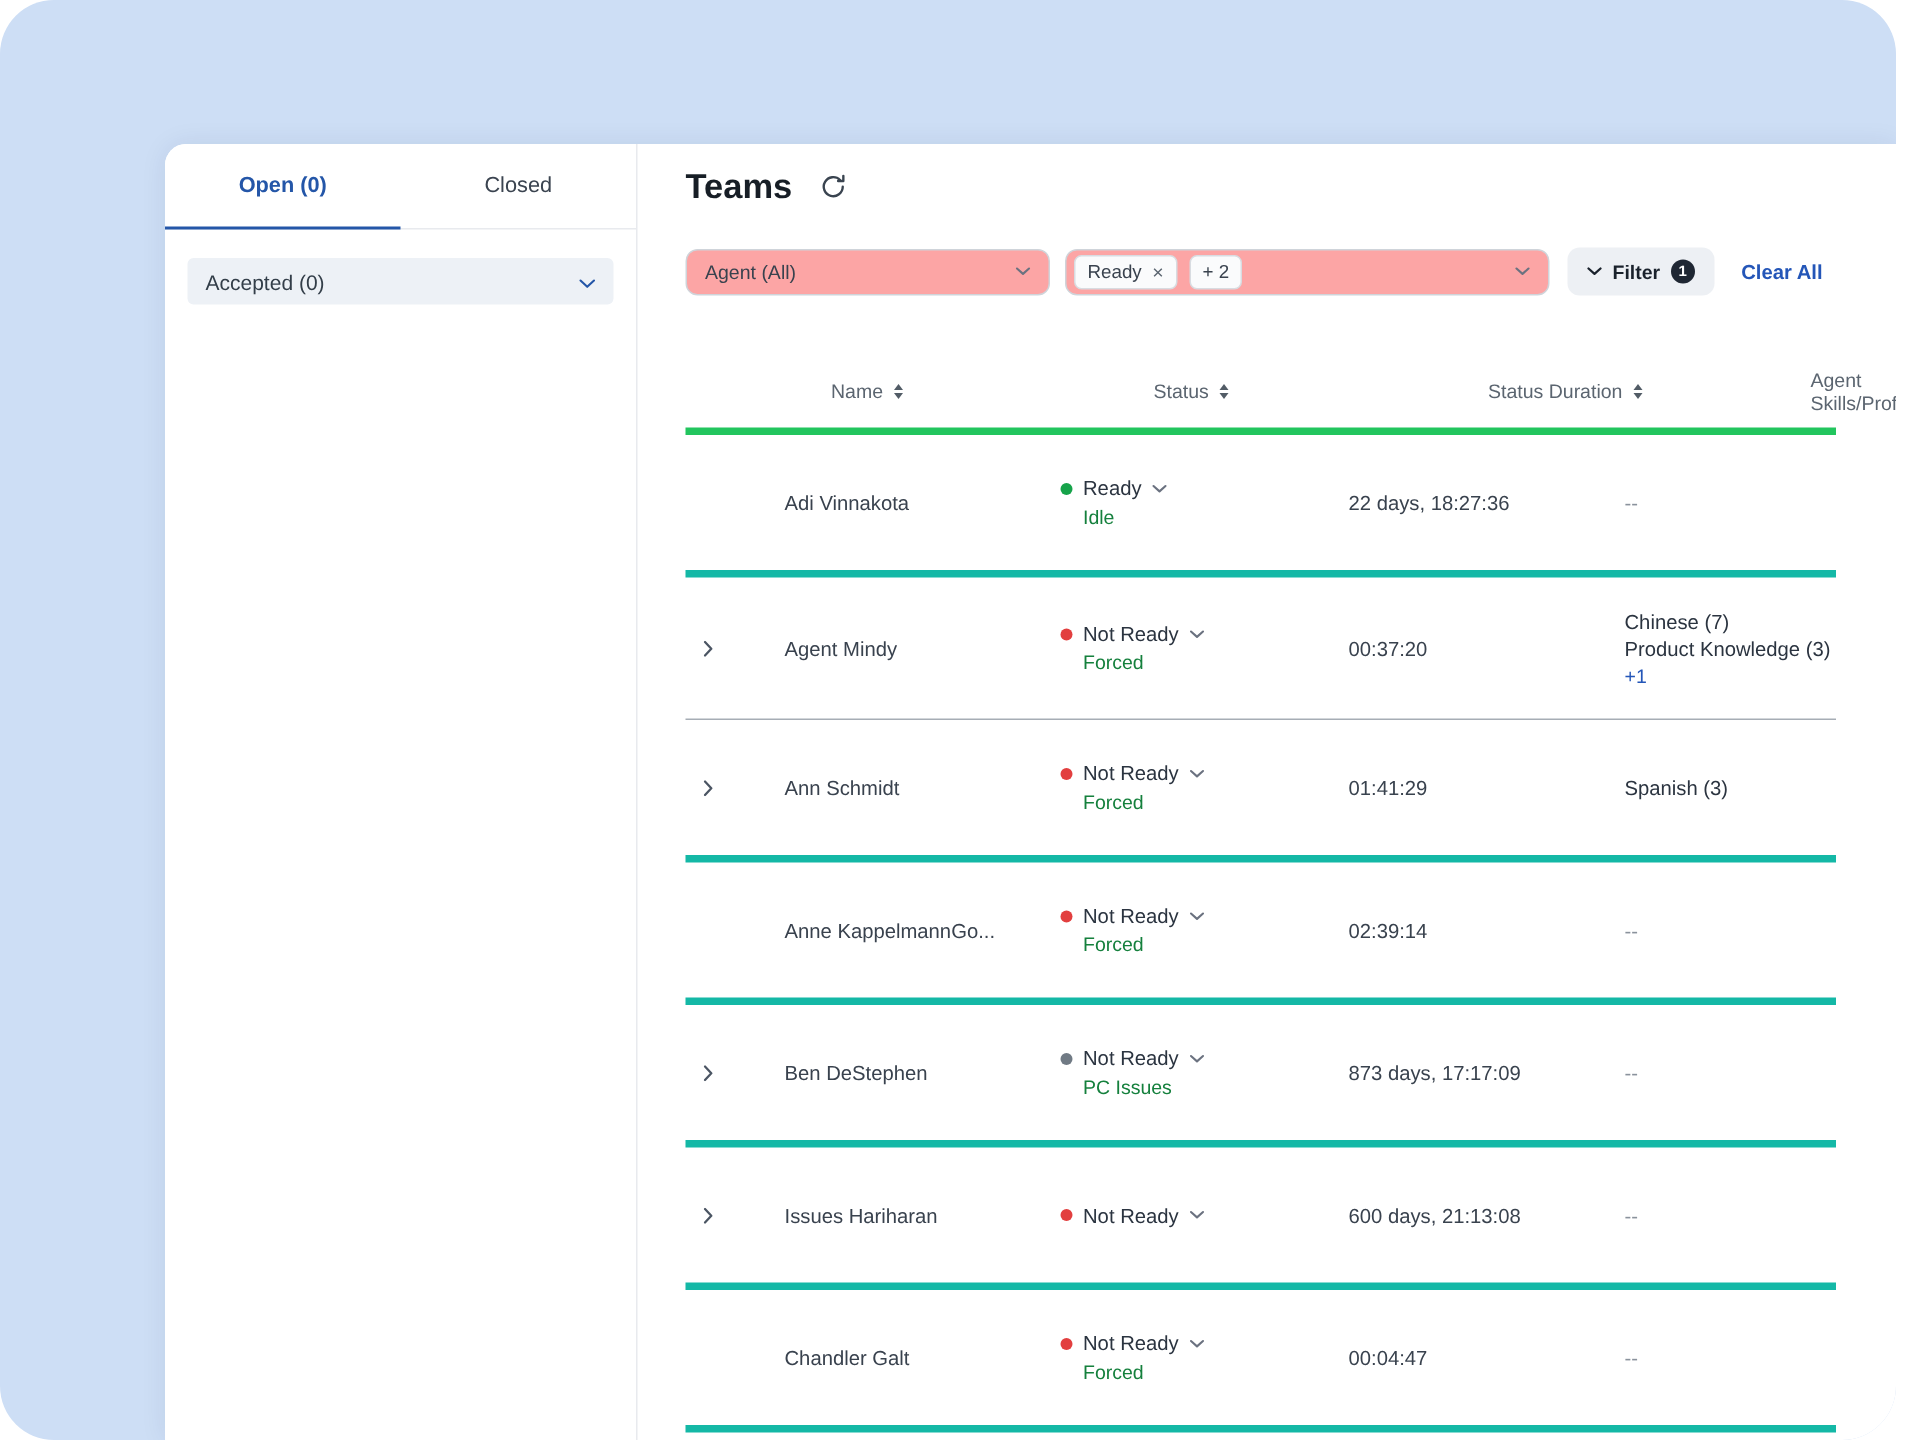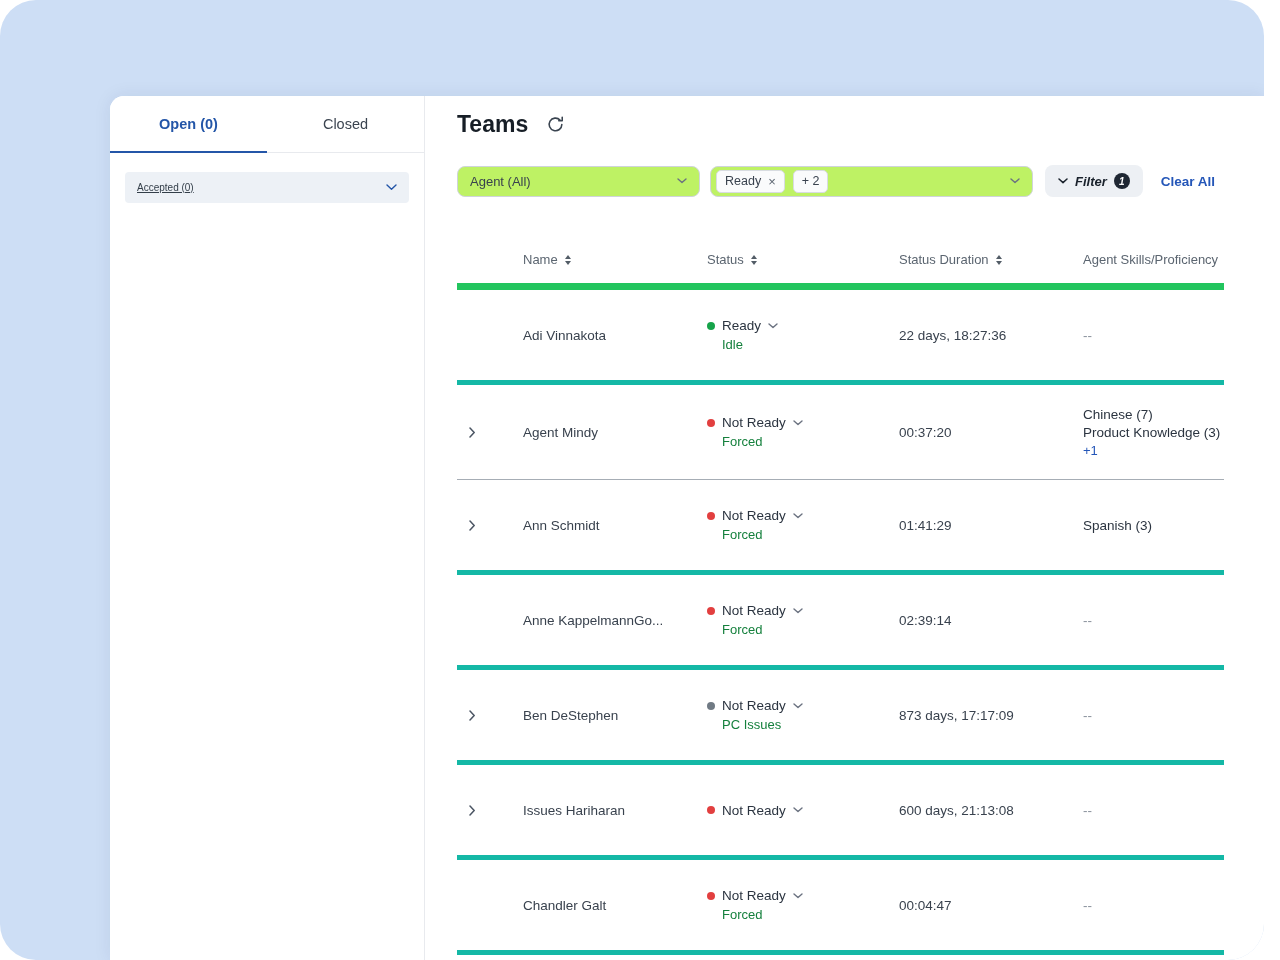--- a/index.html
+++ b/index.html
@@ -9,45 +9,45 @@
   .canvas { position:relative; width:1264px; height:960px; background:#cddef5; border-radius:36px; overflow:hidden; }
 
   .card { position:absolute; left:110px; top:96px; right:0; bottom:0; background:#ffffff; border-top-left-radius:14px; display:flex; box-shadow:0 0 18px rgba(20,40,80,0.08); overflow:hidden; }
 
   
   .left-panel { width:315px; flex:0 0 315px; border-right:1px solid #e8eaee; background:#fff; }
   .tabs { display:flex; height:57px; border-bottom:1px solid #e8eaee; }
   .tab { flex:1; display:flex; align-items:center; justify-content:center; font-size:14.5px; color:#3b4450; cursor:pointer; position:relative; }
   .tab.active { color:#2456a8; font-weight:700; }
   .tab.active::after { content:""; position:absolute; left:0; right:0; bottom:-1px; height:2px; background:#2456a8; }
-  .accordion { margin:19px 15px; background:#edf1f6; border-radius:4px; height:31px; display:flex; align-items:center; justify-content:space-between; padding:0 12px; font-size:10px; color:#333e49; cursor:pointer;text-decoration:underline; }
+  .accordion { margin:19px 15px; background:#edf1f6; border-radius:4px; height:31px; display:flex; align-items:center; justify-content:space-between; padding:0 12px; font-size:14px; color:#333e49; cursor:pointer; }
 
   
   .main { flex:1; padding:9px 40px 0 32px; overflow:hidden; }
   .title-row { display:flex; align-items:center; gap:18px; height:38px; }
   .title-row h1 { font-size:23px; font-weight:700; color:#171e26; }
   .refresh { display:flex; align-items:center; cursor:pointer; }
 
   .filter-row { display:flex; align-items:center; margin-top:22px; }
-  .dropdown { height:31px; border:1px solid #cfd4da; border-radius:8px; display:flex; align-items:center; font-size:13px; color:#39424e; background:#bef264; cursor:pointer;text-align:right; }
+  .dropdown { height:31px; border:1px solid #cfd4da; border-radius:8px; display:flex; align-items:center; font-size:13px; color:#39424e; background:#fca5a5; cursor:pointer;text-align:right; }
   .dropdown.agent { width:243px; justify-content:space-between; padding:0 12px; margin-right:10px; }
   .dropdown.status { width:323px; padding:0 12px 0 5px; margin-right:12px; }
   .chip { display:inline-flex; align-items:center; gap:7px; border:1px solid #d8dce1; background:#fafbfc; border-radius:5px; height:23px; padding:0 8px; font-size:12.5px; color:#39424e; }
   .chip .x { color:#5b6570; font-size:13px; line-height:1; cursor:pointer; }
   .chip.more { margin-left:8px; }
   .push-right { margin-left:auto; display:flex; align-items:center; }
 
-  .filter-btn { height:32px; background:#edf0f4; border:none; border-radius:8px; display:flex; align-items:center; gap:7px; padding:0 13px; font-size:13px; font-weight:700; color:#1a222c; cursor:pointer; font-family:inherit;font-style:italic; }
+  .filter-btn { height:32px; background:#edf0f4; border:none; border-radius:8px; display:flex; align-items:center; gap:7px; padding:0 13px; font-size:13px; font-weight:700; color:#1a222c; cursor:pointer; font-family:inherit; }
   .badge { width:16px; height:16px; border-radius:50%; background:#1f2733; color:#fff; font-size:10px; font-weight:700; display:flex; align-items:center; justify-content:center; }
   .clear-all { margin-left:18px; color:#2456b8; font-size:13.5px; font-weight:600; cursor:pointer; text-decoration:none; }
 
   
   .table { margin-top:39px; }
   .thead, .trow { display:grid; grid-template-columns:66px 184px 192px 184px 1fr; align-items:center; }
-  .thead { height:54px; border-bottom:7px solid #22c55e; font-size:13px; color:#5b6570; }
+  .thead { height:54px; border-bottom:5px solid #22c55e; font-size:13px; color:#5b6570;gap:31px; }
   .th { display:flex; align-items:center; gap:7px; }
   .sort { display:inline-flex; flex-direction:column; gap:2px; cursor:pointer; }
   .sort i { display:block; width:0; height:0; border-left:3.5px solid transparent; border-right:3.5px solid transparent; }
   .sort .up { border-bottom:4.5px solid #525c66; }
   .sort .down { border-top:4.5px solid #525c66; }
 
   .trow { min-height:95px; border-bottom:5px solid #14b8a6; font-size:13.5px; color:#39424e; }
   .trow.strong { border-bottom:1.5px solid #a6adb5; }
   .expander { display:flex; align-items:center; padding-left:12px; cursor:pointer; }
   .status-cell { display:flex; flex-direction:column; justify-content:center; gap:4px; cursor:pointer; }

